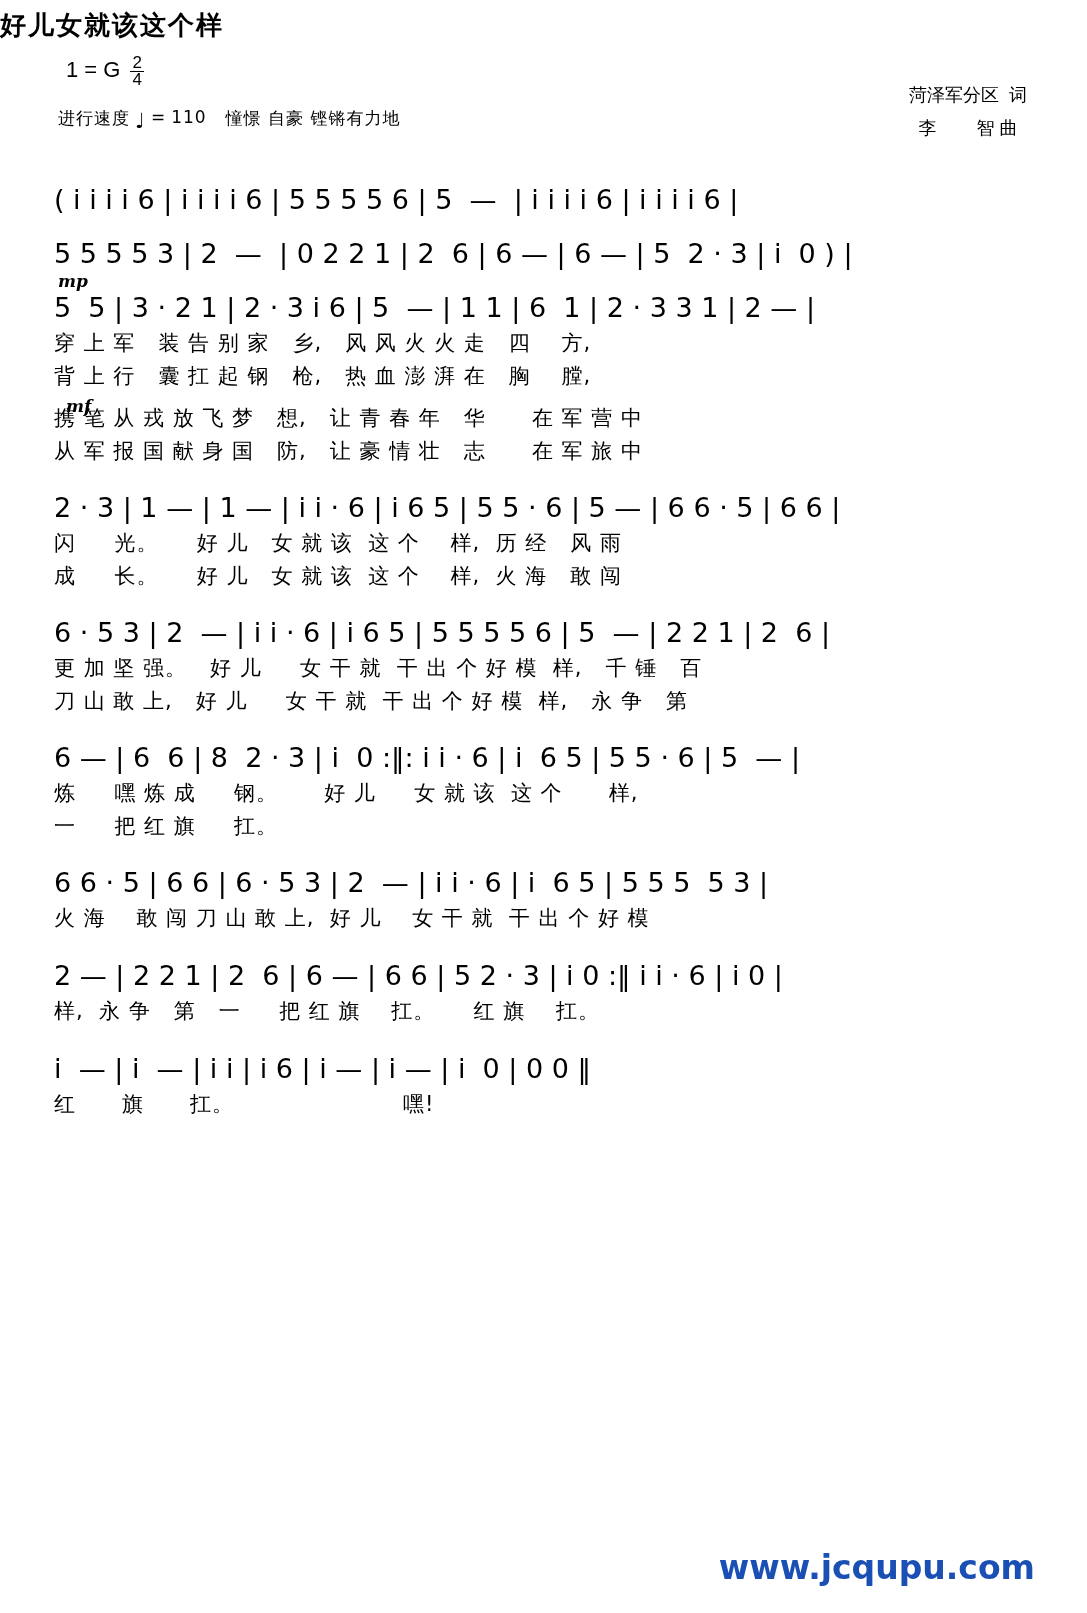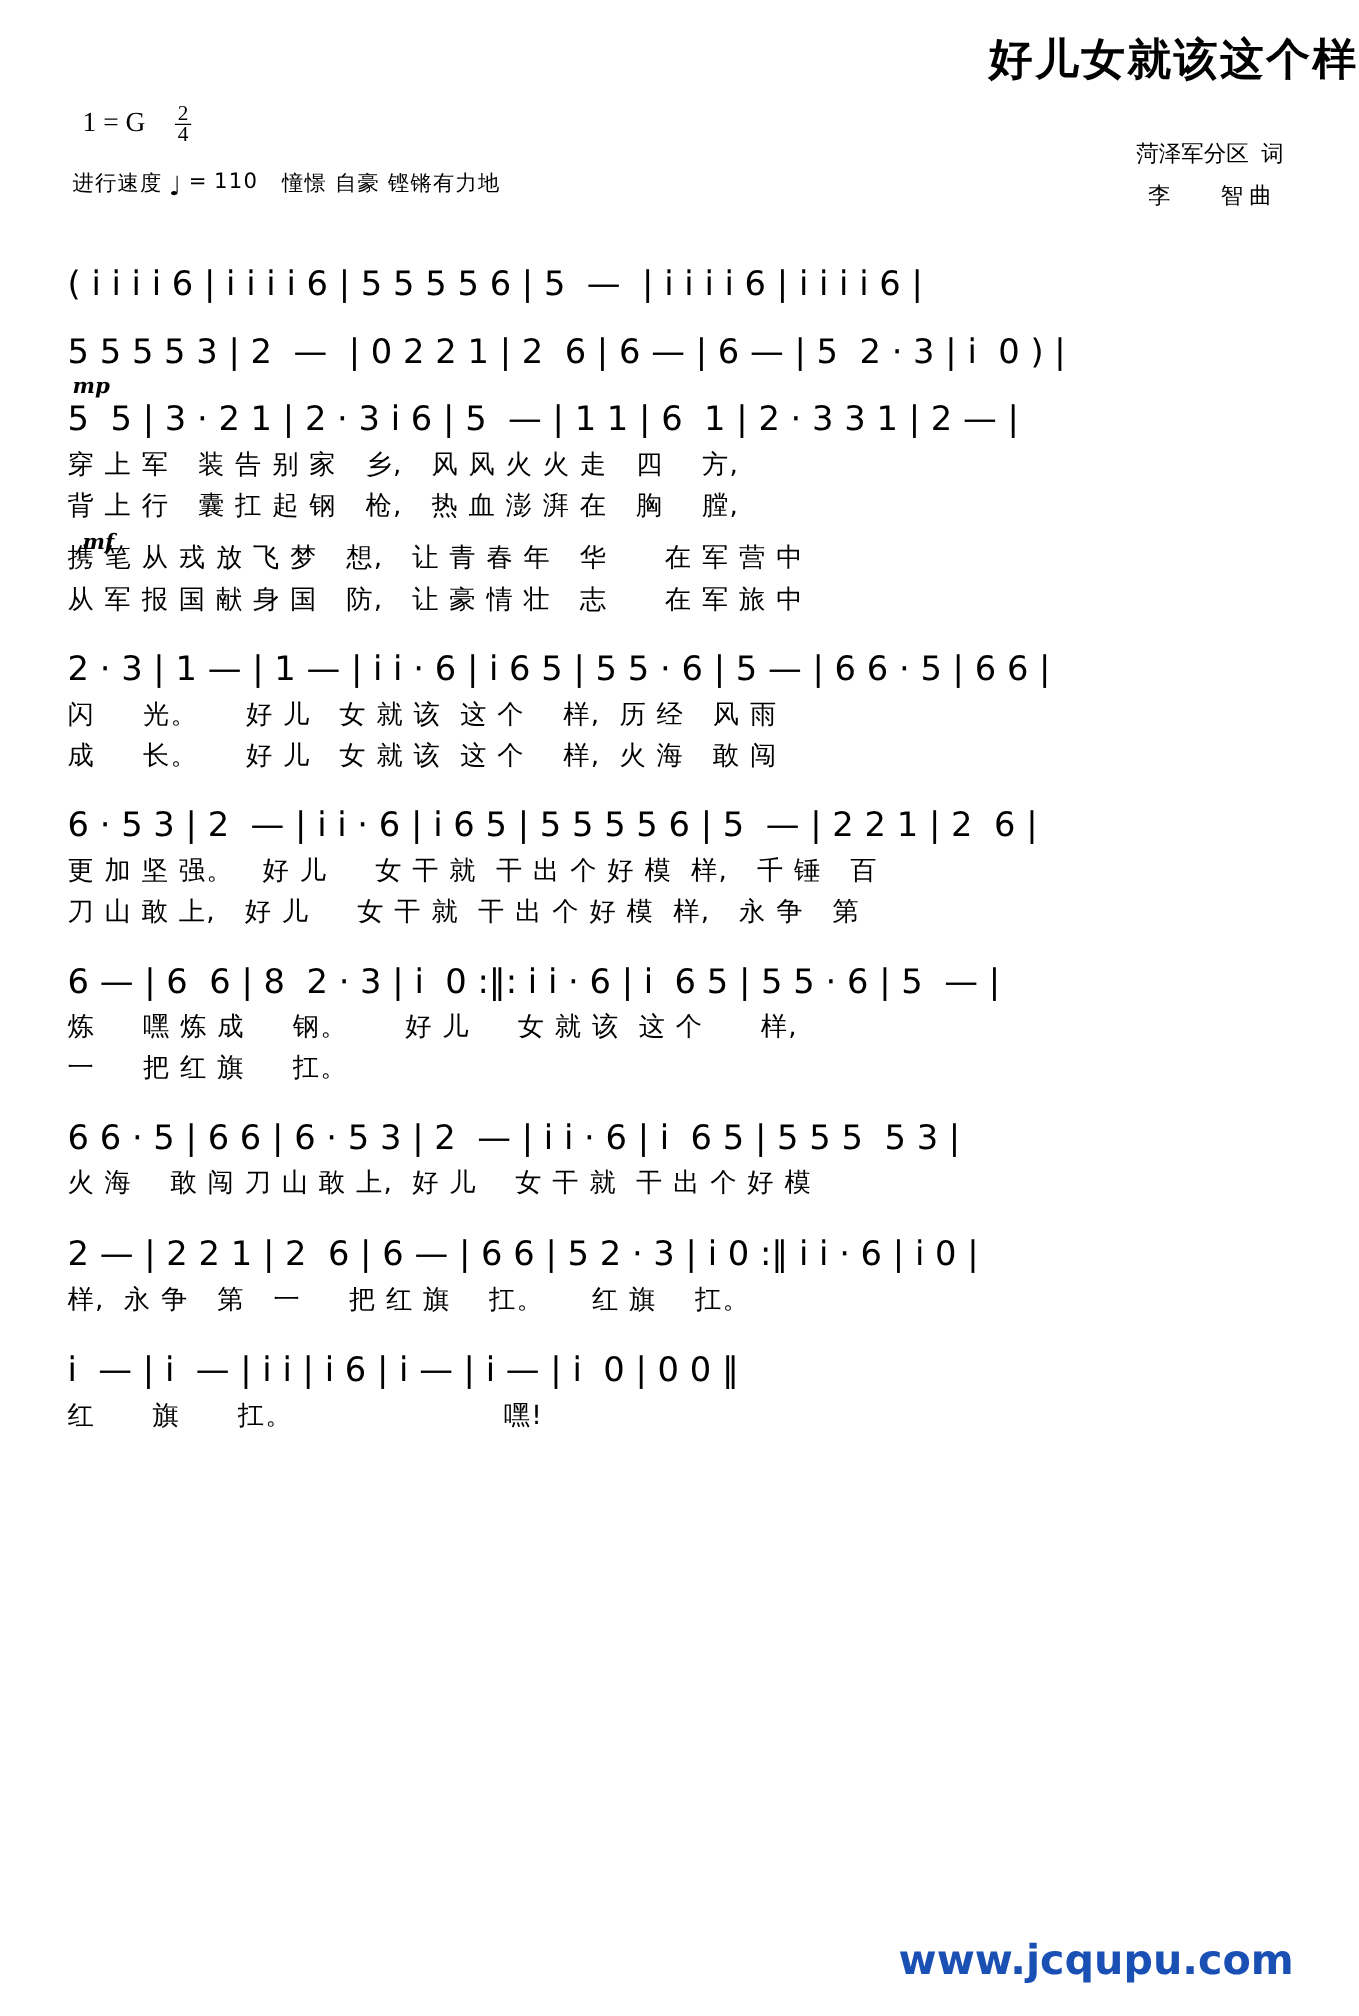--- a/index.html
+++ b/index.html
@@ -18,44 +18,44 @@
   .sheet {
     position: relative;
     width: 1087px;
     height: 1613px;
     box-sizing: border-box;
     padding: 0;
   }
 
   
   .title {
-    text-align: right;
+    text-align: left;
     font-family: "DejaVu Sans", sans-serif;
     font-weight: bold;
-    font-size: 35px;
+    font-size: 26px;
     letter-spacing: 2px;
-    padding-top: 24px;
+    padding-top: 8px;
     margin: 0;
   }
 
   
   .header-zone {
     position: relative;
     height: 120px;
     margin-top: 6px;
   }
   .keysig {
     position: absolute;
     left: 66px;
     top: 8px;
     font-size: 22px;
-    font-family: Liberation Serif, serif;
+    font-family: Liberation Sans, sans-serif;
     display: flex;
     align-items: flex-start;
-    gap: 16px;
+    gap: 2px;
     justify-content: space-between;
   }
   .keysig .meter {
     display: inline-block;
     text-align: center;
     line-height: 0.95;
     font-size: 17px;
     margin-left: 8px;
     margin-top: -2px;
   }

